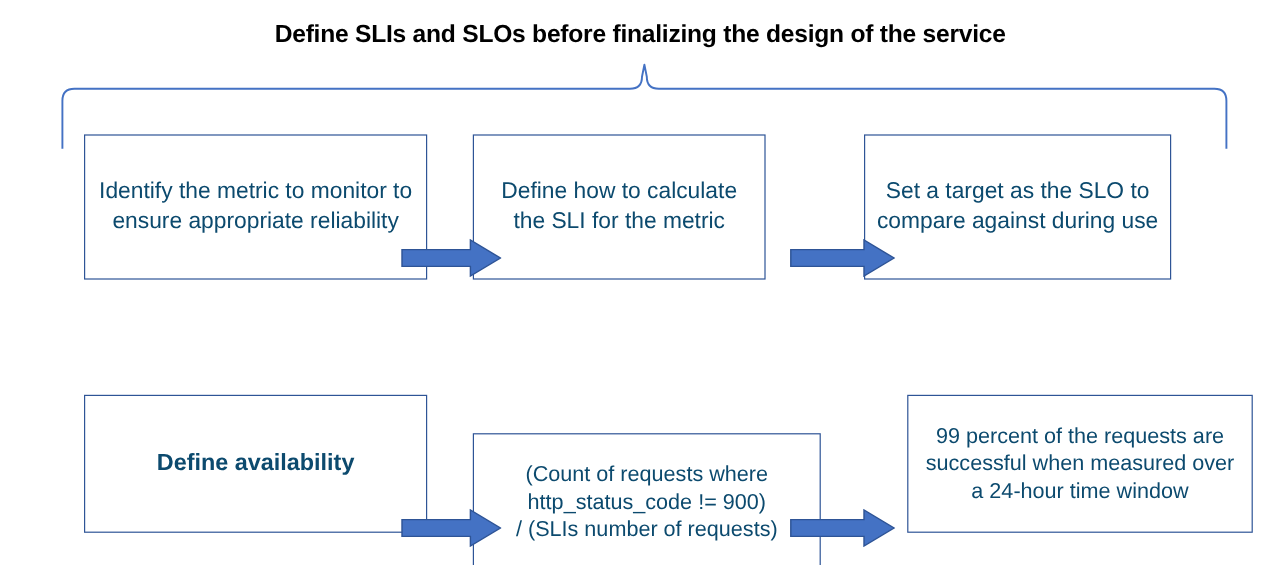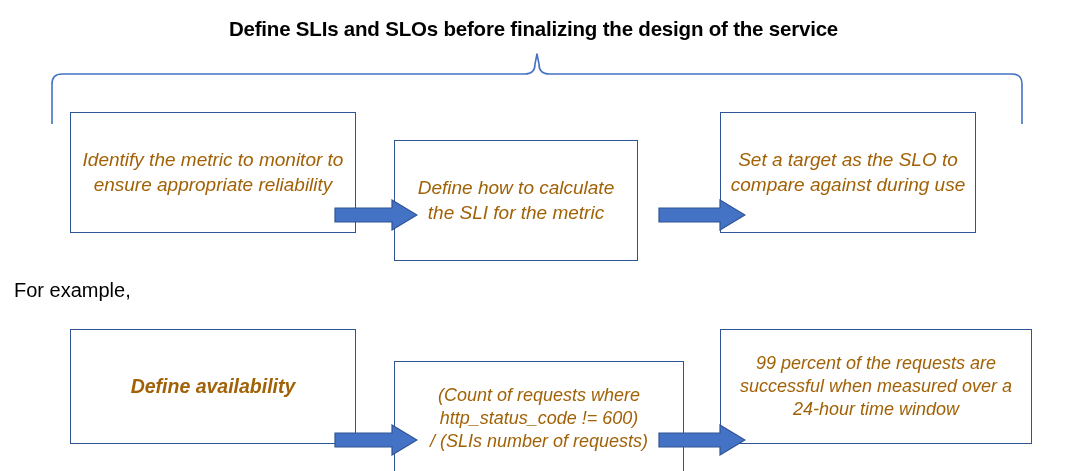--- a/index.html
+++ b/index.html
@@ -48,37 +48,36 @@
   .pbox {
     position: absolute;
     box-sizing: border-box;
     border: 1.4px solid #2E5496;
     background: #ffffff;
     display: flex;
     align-items: center;
     justify-content: center;
     text-align: center;
     line-height: 1.28;
-    color: #a16207;
+    color: #0c4a6e;
     padding: 4px 9px;
-    font-style: italic;
   }
   .pbox .txt { display: block; width: 100%; }
 
   
   .r1 { top: 112px; height: 121px; font-size: 19px; }
   .r1.b1 { left: 70px;  width: 286px; }
-  .r1.b2 { left: 394px; width: 244px; margin-top: 28px; }
+  .r1.b2 { left: 394px; width: 244px; }
   .r1.b3 { left: 720px; width: 256px; }
 
   
   .r2 { top: 329px; height: 115px; font-size: 18px; }
   .r2.b1 { left: 70px;  width: 286px; }
   .r2.b2 { left: 394px; width: 290px; margin-top: 32px; }
-  .r2.b3 { left: 720px; width: 312px; }
+  .r2.b3 { left: 756px; width: 288px; }
 
   .r2.b1 .txt { font-weight: bold; font-size: 19.5px; }
 
   
   .arrow {
     position: absolute;
     pointer-events: none;
   }
 
   
@@ -128,30 +127,29 @@
       <path d="M1 9 H58 V1 L83 16 L58 31 V23 H1 Z" fill="#4472C4" stroke="#2E5496" stroke-width="1.2"></path>
     </svg>
   </div>
 
   <div class="arrow a2">
     <svg width="88" height="32" viewBox="0 0 88 32" xmlns="http://www.w3.org/2000/svg">
       <path d="M1 9 H62 V1 L87 16 L62 31 V23 H1 Z" fill="#4472C4" stroke="#2E5496" stroke-width="1.2"></path>
     </svg>
   </div>
 
-  <div class="forexample">For example,</div>
 
   <div class="pbox r2 b1">
     <span class="txt">Define availability</span>
   </div>
 
   <div class="pbox r2 b2">
     <span class="txt">
       <span>(Count of requests where</span><br>
-      <span>http_status_code != 600)</span><br>
+      <span>http_status_code != 900)</span><br>
       <span>/ (SLIs number of requests)</span>
     </span>
   </div>
 
   <div class="pbox r2 b3">
     <span class="txt">99 percent of the requests are successful when measured over a 24-hour time window</span>
   </div>
 
   <div class="arrow a3">
     <svg width="84" height="32" viewBox="0 0 84 32" xmlns="http://www.w3.org/2000/svg">

